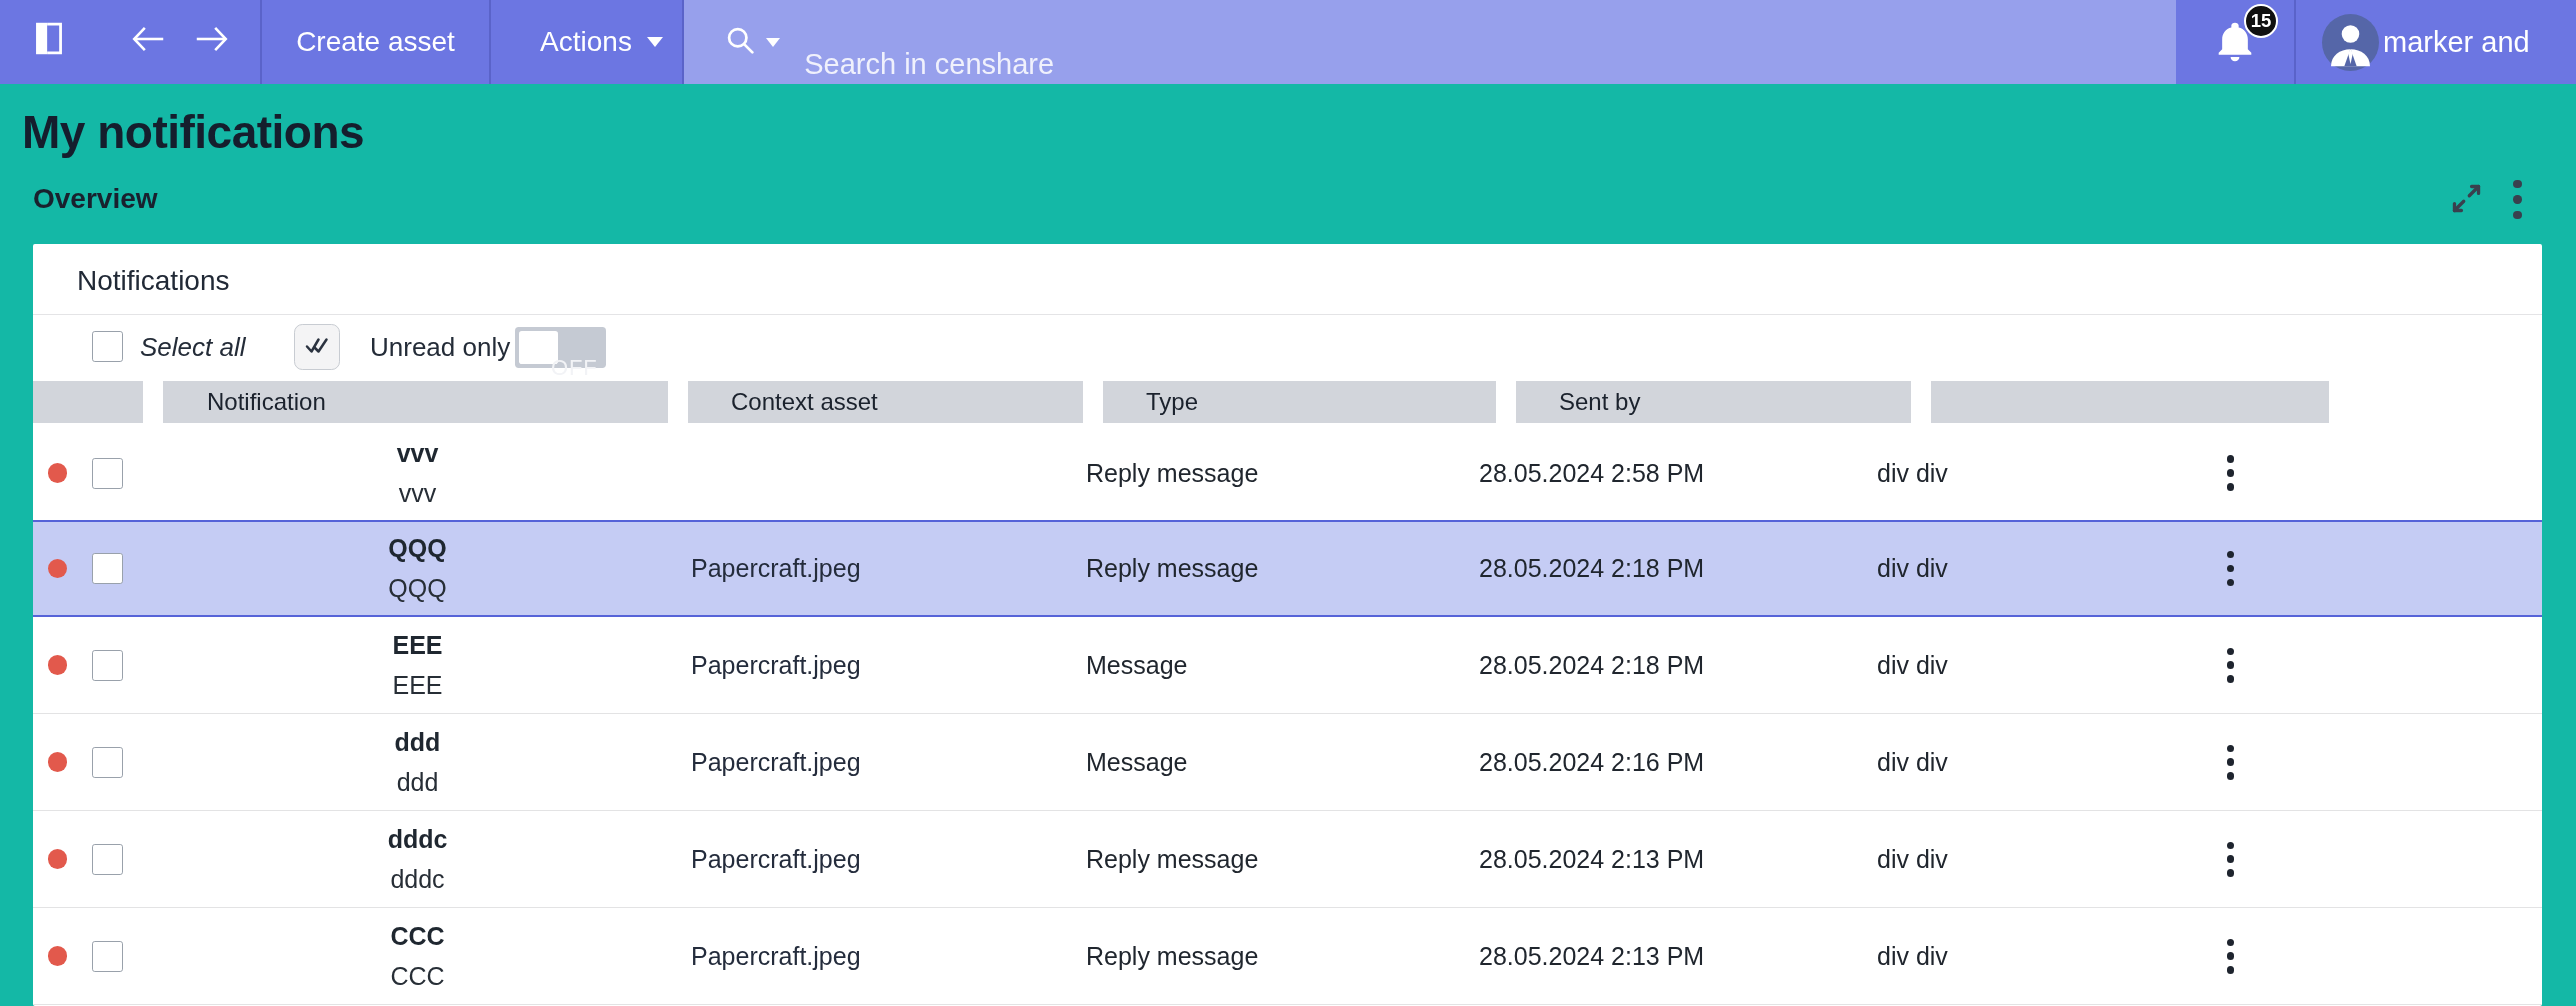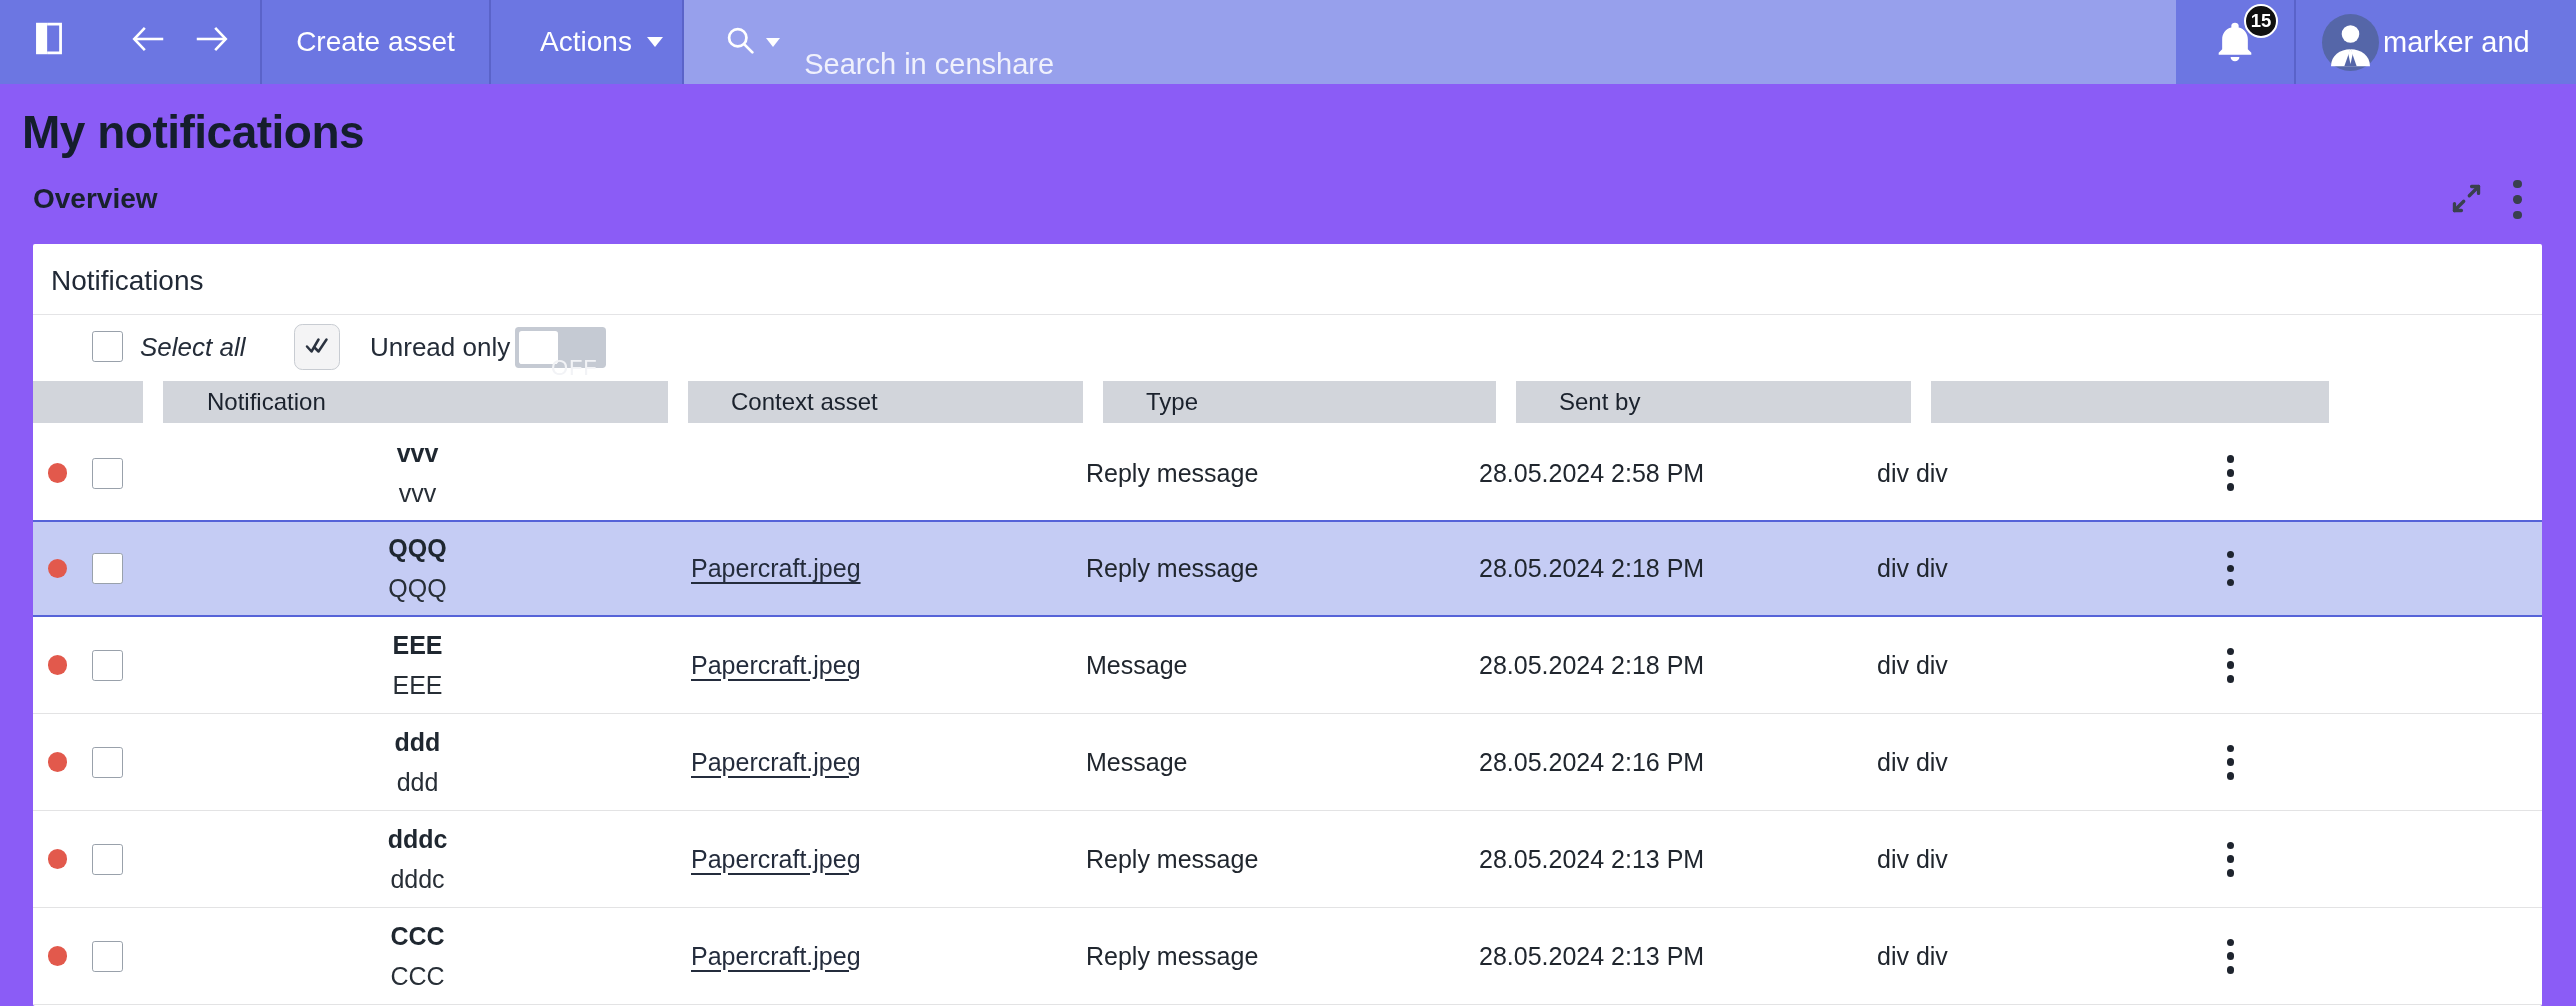--- a/index.html
+++ b/index.html
@@ -1,18 +1,18 @@
 <!DOCTYPE html>
 <html style="font-size:15px"><head>
 <meta charset="utf-8">
 <style>
   * { margin:0; padding:0; box-sizing:border-box; }
   html,body { width:2576px; height:1007px; }
   body { font-family:"Liberation Sans", sans-serif; background:#E9E9EA; overflow:hidden; }
-  .screen { position:relative; width:2576px; height:1007px; background:#8b5cf6; overflow:hidden; }
+  .screen { position:relative; width:2576px; height:1007px; background:#14b8a6; overflow:hidden; }
 
   
   .topbar { position:absolute; left:0; top:0; width:2576px; height:84px; background:#6C76E2; }
   .tb-sep { position:absolute; top:0; width:1.9px; height:84px; background:#5A63C9; }
   .tb-btn { position:absolute; top:0; height:84px; display:flex; align-items:center; justify-content:center;
             background:transparent; border:none; color:#FFFFFF; font-family:"Liberation Sans",sans-serif;
             font-size:28px; cursor:pointer; }
   .caret-down { width:0; height:0; border-left:8.3px solid transparent; border-right:8.3px solid transparent;
                 border-top:10.2px solid #FFFFFF; display:inline-block; }
   .tb-search { position:absolute; left:684px; top:0; width:1492px; height:84px; background:#97A0EC;
@@ -35,21 +35,21 @@
   .page-title { position:absolute; left:22px; top:105px; font-size:46px; font-weight:700; color:#151E2D; letter-spacing:-0.5px; }
   .page-subtitle { position:absolute; left:33px; top:183px; font-size:28px; font-weight:700; color:#19212E; }
   .icon-btn { position:absolute; width:43px; height:43px; background:transparent; border:none; cursor:pointer;
               display:flex; align-items:center; justify-content:center; }
   .kebab { display:flex; flex-direction:column; gap:7.4px; }
   .kebab i { width:8.3px; height:8.3px; border-radius:50%; background:#39404E; display:block; }
 
   
   .card { position:absolute; left:33px; top:244px; width:2509px; height:762px; background:#FFFFFF;
           border-radius:1.9px; overflow:hidden; }
-  .panel-header { height:71px; line-height:73px; padding-left:18px; font-size:28px; color:#212936;
+  .panel-header { height:71px; line-height:73px; padding-left:44px; font-size:28px; color:#212936;
                   border-bottom:1.9px solid #E4E4E6; }
   .toolbar { position:relative; height:64px; }
   .cb { width:31px; height:31px; background:#FFFFFF; border:1.9px solid #99A1AB; border-radius:2.8px;
         display:inline-block; cursor:pointer; }
   .toolbar .cb { position:absolute; left:59px; top:15.7px; }
   .lbl-selectall { position:absolute; left:107px; top:0; line-height:64px; font-size:26px; color:#242C38;font-style:italic; }
   .mark-read-btn { position:absolute; left:261px; top:9.3px; width:46px; height:46px; background:#F4F4F5;
                    border:1.9px solid #C8CCD2; border-radius:8.3px; cursor:pointer;
                    display:flex; align-items:center; justify-content:center; }
   .lbl-unread { position:absolute; left:337px; top:0; line-height:64px; font-size:26px; color:#242C38; }
@@ -71,21 +71,21 @@
   .tbody { position:relative; }
   .row { position:relative; height:97px; border-bottom:1.9px solid #E3E3E4; background:#FFFFFF; cursor:pointer; }
   .row.selected { background:#C5CCF4; border-top:2.8px solid #5663D8; border-bottom:2.8px solid #5663D8; margin-top:-1.9px; }
   .row .cell { display:flex; align-items:center; overflow:hidden; }
   .cell-ind { padding-left:15px; gap:25px; }
   .dot { width:19.4px; height:19.4px; border-radius:50%; background:#E2594C; flex:none; }
   .cell-notif { flex-direction:column; align-items:flex-start; justify-content:center; padding-left:44px; gap:15px; }
   .n-title { font-size:25px; font-weight:700; color:#1F2730; line-height:1; }
   .n-sub { font-size:25px; color:#272E36; line-height:1; }
   .cell-ctx { padding-left:43px; }
-  .ctx-link { font-size:25px; color:#242C3C; text-decoration:underline; text-underline-offset:4.6px; cursor:pointer; }
+  .ctx-link { font-size:25px; color:#242C3C; text-underline-offset:4.6px; cursor:pointer; }
   .cell-type { padding-left:43px; font-size:25px; color:#20262E; }
   .cell-time { padding-left:43px; font-size:25px; color:#20262E; }
   .cell-sent { padding-left:46px; font-size:25px; color:#20262E; }
   .row-kebab { position:absolute; left:2176px; top:50%; transform:translateY(-50%); width:43px; height:56px;
                background:transparent; border:none; cursor:pointer; display:flex; align-items:center; justify-content:center; }
   .row-kebab .kebab i { width:7.4px; height:7.4px; gap:6.5px; background:#1E242E; }
   .row-kebab .kebab { gap:6.5px; }
 </style>
 </head>
 <body>

